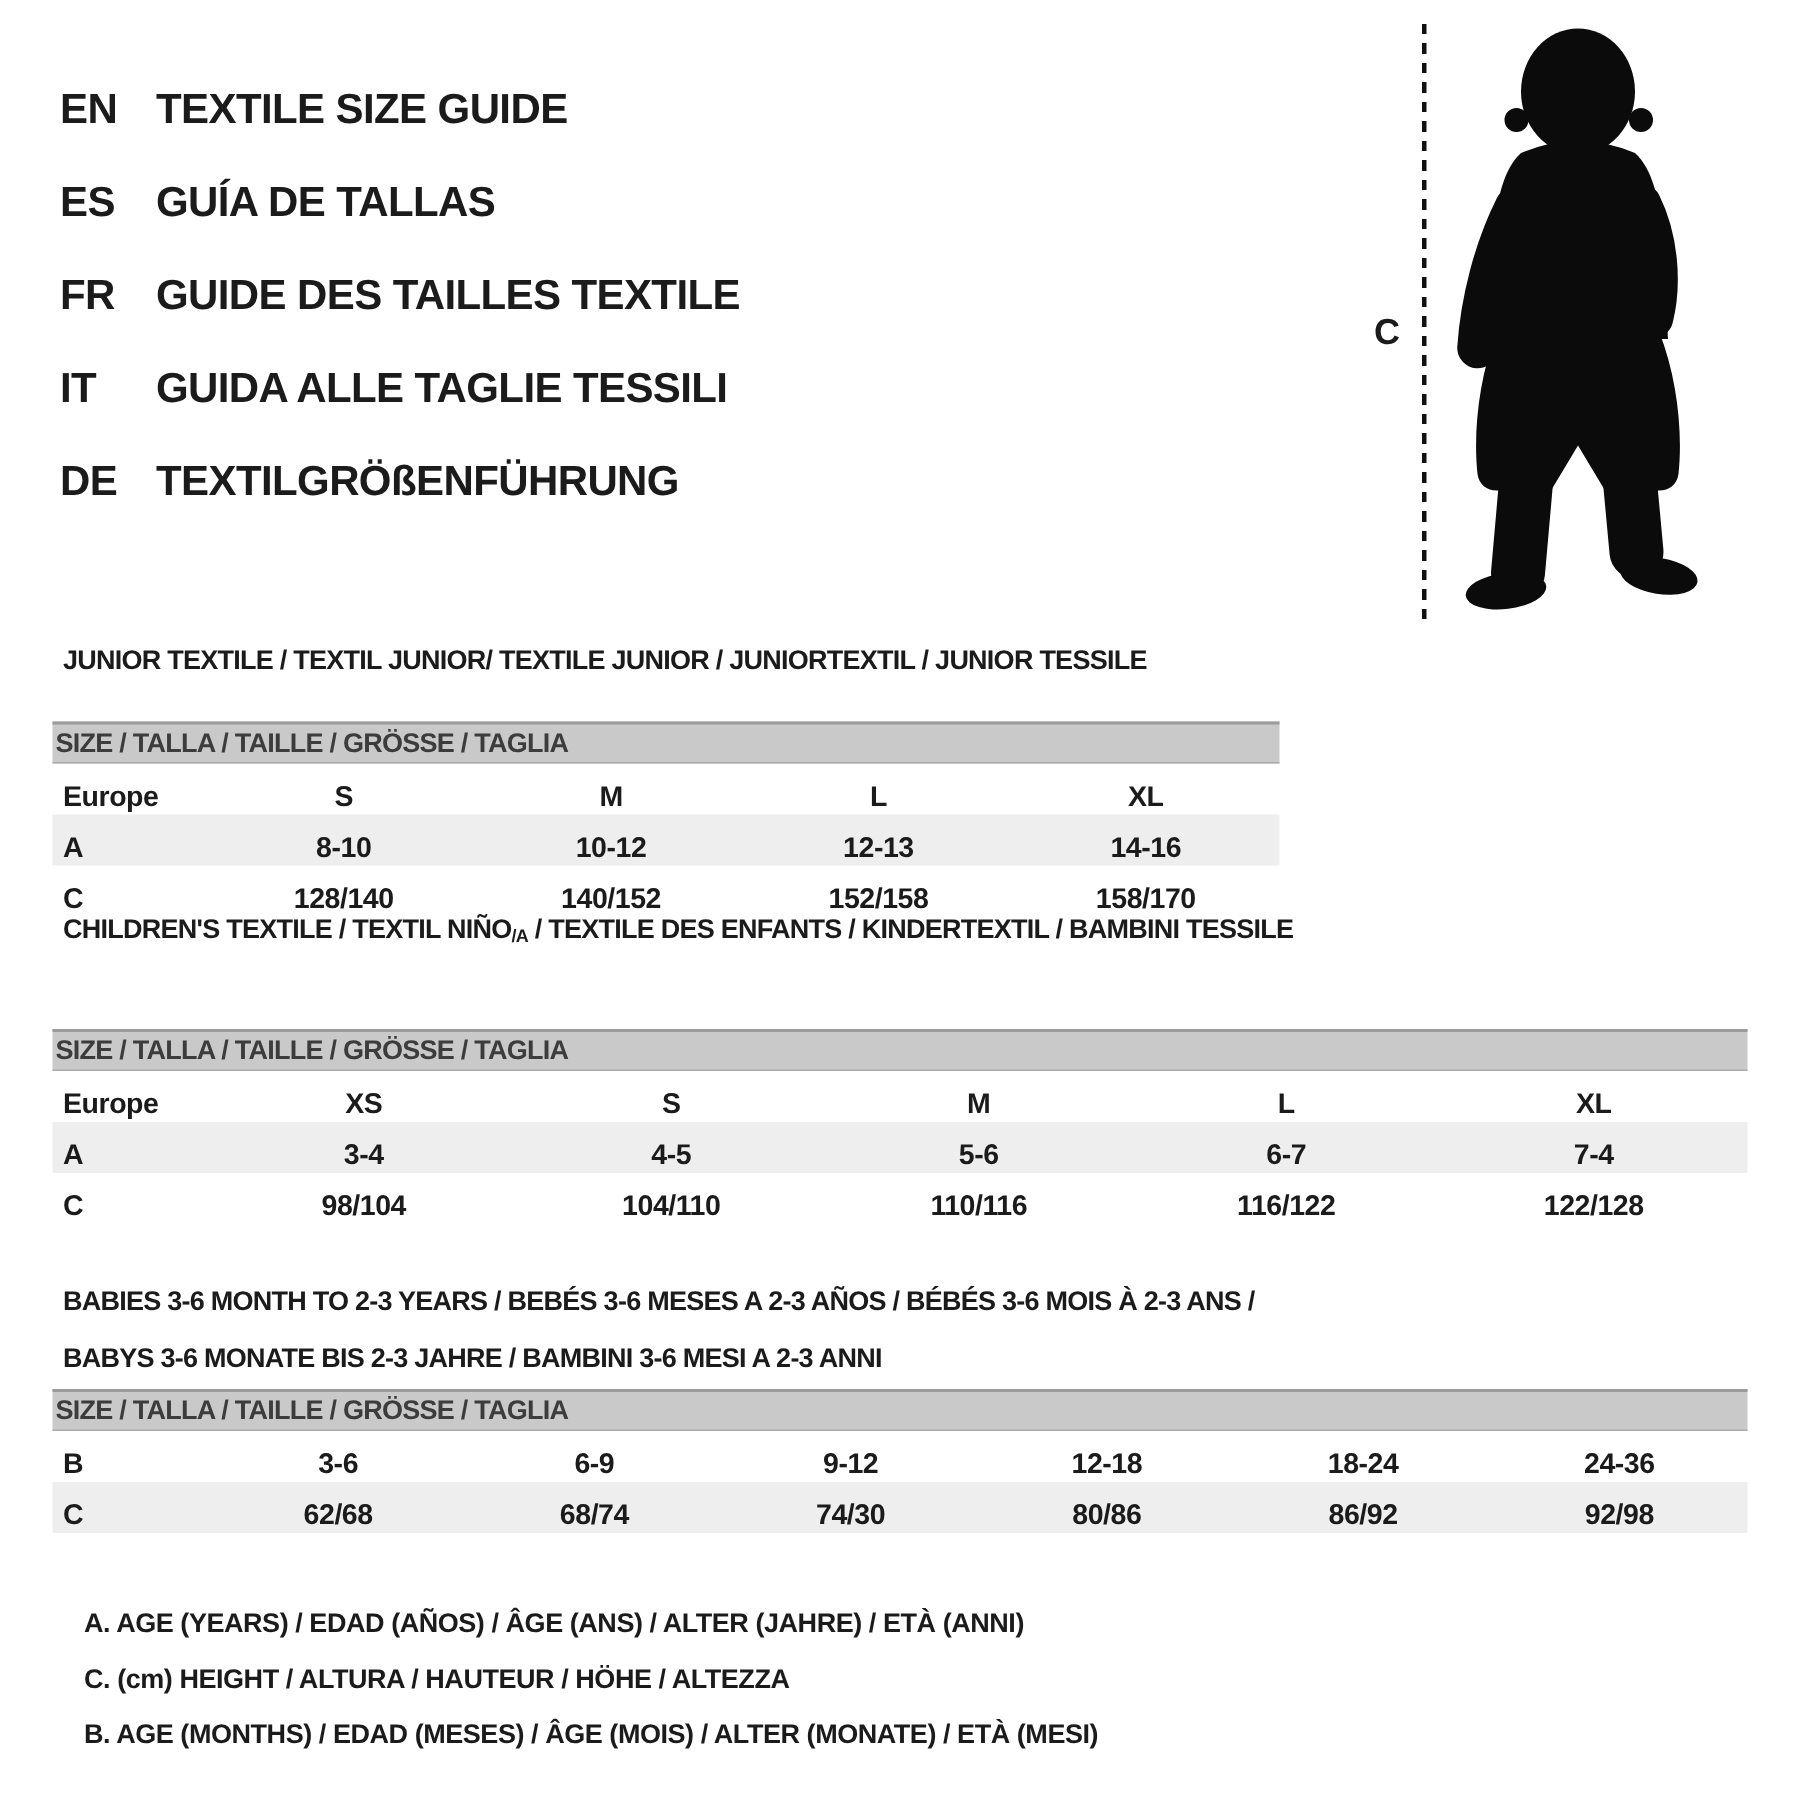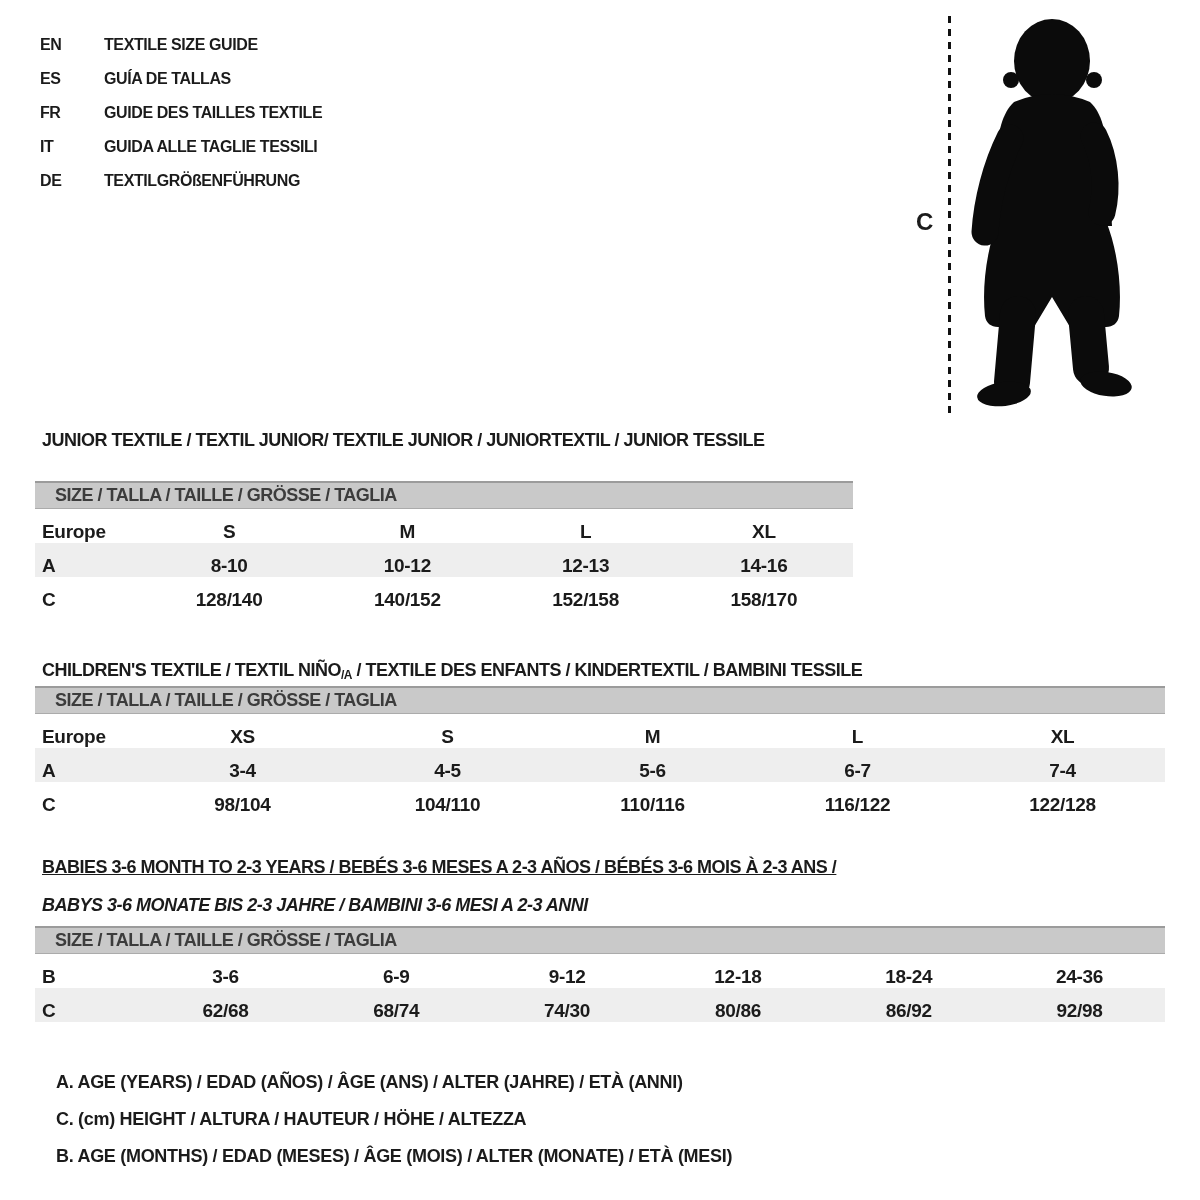--- a/index.html
+++ b/index.html
@@ -12,39 +12,39 @@
   *{margin:0;padding:0;box-sizing:border-box;}
   html,body{background:var(--background);}
   .page{
     position:relative;width:1200px;height:1200px;margin:0 auto;
     background:var(--background);overflow:hidden;
     font-family:"Liberation Sans","DejaVu Sans",sans-serif;
     font-weight:bold;color:var(--ink);
   }
   
   .lang-block{position:absolute;left:40px;top:28px;}
-  .lang-row{display:flex;height:34px;align-items:center;font-size:16px;letter-spacing:-0.4px;}
+  .lang-row{display:flex;height:34px;align-items:center;font-size:28px;letter-spacing:-0.4px;margin-top:28px;}
   .lang-code{width:64px;flex:0 0 64px;}
   
   .dash-line{
     position:absolute;left:948px;top:16px;width:3px;height:398px;
     background:repeating-linear-gradient(to bottom,#111 0 7px,transparent 7px 13px);
   }
   .figure-c{position:absolute;left:916px;top:208px;font-size:24px;}
   .baby-svg{position:absolute;left:958px;top:16px;}
   
   .sec-title{position:absolute;left:42px;font-size:18px;letter-spacing:-0.5px;white-space:nowrap;}
   .sec-title .sub{font-size:12px;position:relative;top:3px;}
   .two-line{line-height:38px;}
   
   .stable{position:absolute;font-size:19px;letter-spacing:-0.3px;}
   .size-bar{
     height:28px;background:var(--header-bar);
     border-top:2px solid #9b9b9b;border-bottom:1px solid #ababab;
-    display:flex;align-items:center;padding-left:20px;
+    display:flex;align-items:center;padding-left:2px;
     font-size:18px;color:var(--bar-ink);letter-spacing:-0.5px;
   }
   .trow{display:flex;height:34px;align-items:flex-end;}
   .trow.alt{background:var(--row-alt);}
   .tlabel{width:105px;flex:0 0 105px;padding-left:7px;}
   .tcell{flex:1;text-align:center;}
   
   .legend{position:absolute;left:56px;top:1064px;font-size:18px;letter-spacing:-0.3px;}
   .legend-line{height:37px;line-height:37px;white-space:nowrap;}
 </style>
@@ -119,21 +119,21 @@
     </div>
     <div class="trow">
       <span class="tlabel">C</span>
       <span class="tcell">128/140</span>
       <span class="tcell">140/152</span>
       <span class="tcell">152/158</span>
       <span class="tcell">158/170</span>
     </div>
   </div>
 
-  <h2 class="sec-title" style="top:660px;"><span>CHILDREN'S TEXTILE / TEXTIL NIÑO</span><span class="sub">/A</span><span> / TEXTILE DES ENFANTS / KINDERTEXTIL / BAMBINI TESSILE</span></h2>
+  <h2 class="sec-title" style="top:609px;"><span>CHILDREN'S TEXTILE / TEXTIL NIÑO</span><span class="sub">/A</span><span> / TEXTILE DES ENFANTS / KINDERTEXTIL / BAMBINI TESSILE</span></h2>
   <div class="stable" style="left:35px;top:686px;width:1130px;">
     <div class="size-bar">
       <span>SIZE / TALLA / TAILLE / GRÖSSE / TAGLIA</span>
     </div>
     <div class="trow">
       <span class="tlabel">Europe</span>
       <span class="tcell">XS</span>
       <span class="tcell">S</span>
       <span class="tcell">M</span>
       <span class="tcell">L</span>
@@ -151,22 +151,22 @@
       <span class="tlabel">C</span>
       <span class="tcell">98/104</span>
       <span class="tcell">104/110</span>
       <span class="tcell">110/116</span>
       <span class="tcell">116/122</span>
       <span class="tcell">122/128</span>
     </div>
   </div>
 
   <h2 class="sec-title two-line" style="top:848px;">
-    <span style="display:block;text-decoration:underline;">BABIES 3-6 MONTH TO 2-3 YEARS / BEBÉS 3-6 MESES A 2-3 AÑOS / BÉBÉS 3-6 MOIS À 2-3 ANS /</span>
-    <span style="display:block;font-style:italic;">BABYS 3-6 MONATE BIS 2-3 JAHRE / BAMBINI 3-6 MESI A 2-3 ANNI</span>
+    <span style="display:block;">BABIES 3-6 MONTH TO 2-3 YEARS / BEBÉS 3-6 MESES A 2-3 AÑOS / BÉBÉS 3-6 MOIS À 2-3 ANS /</span>
+    <span style="display:block;">BABYS 3-6 MONATE BIS 2-3 JAHRE / BAMBINI 3-6 MESI A 2-3 ANNI</span>
   </h2>
   <div class="stable" style="left:35px;top:926px;width:1130px;">
     <div class="size-bar">
       <span>SIZE / TALLA / TAILLE / GRÖSSE / TAGLIA</span>
     </div>
     <div class="trow">
       <span class="tlabel">B</span>
       <span class="tcell">3-6</span>
       <span class="tcell">6-9</span>
       <span class="tcell">9-12</span>

